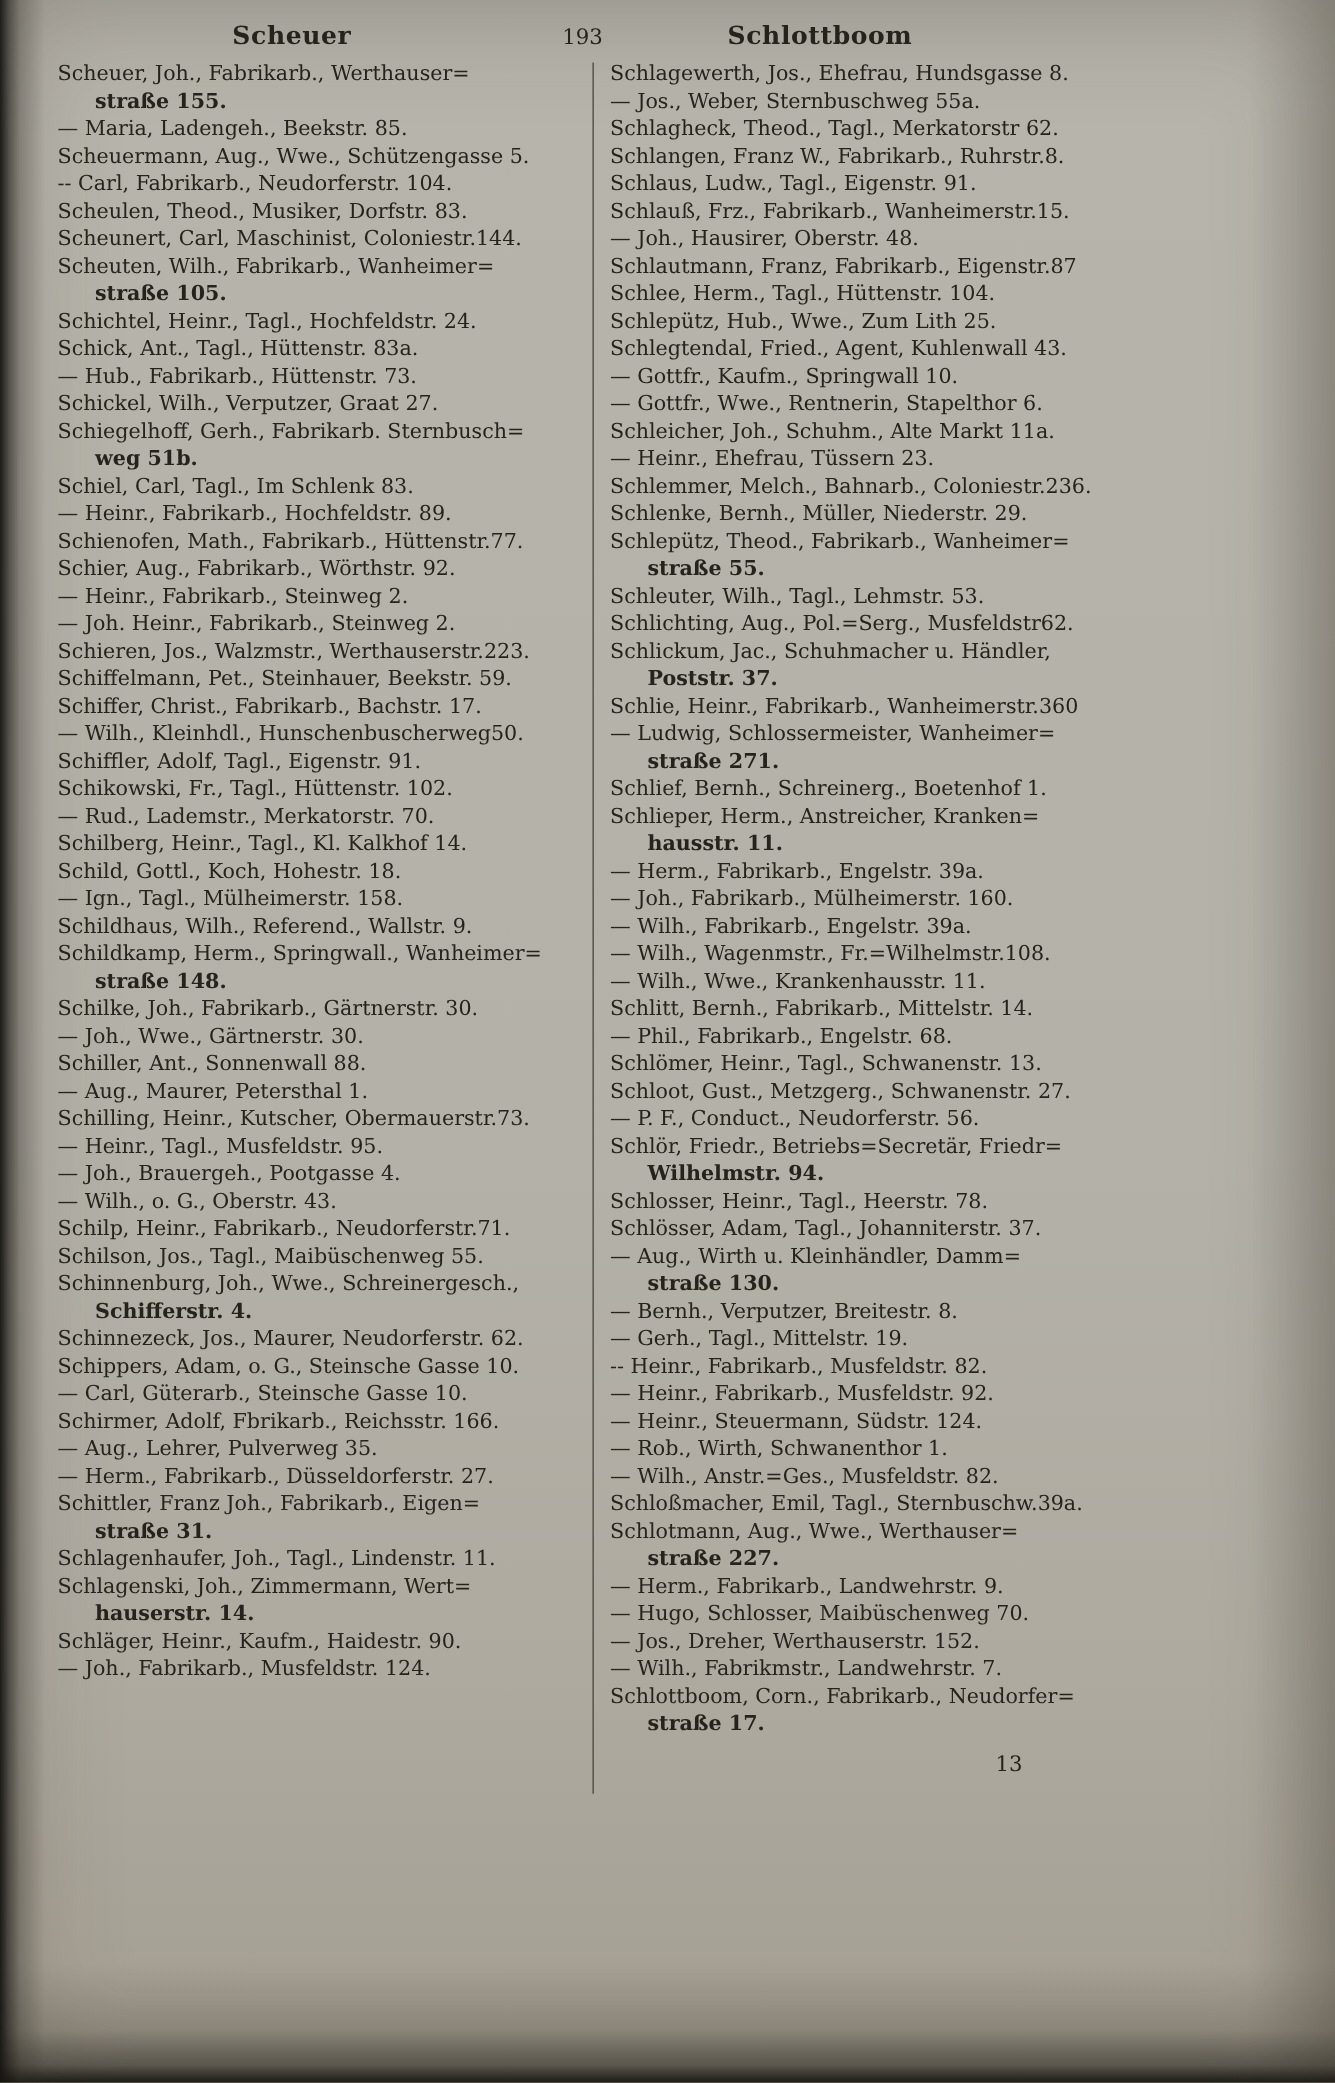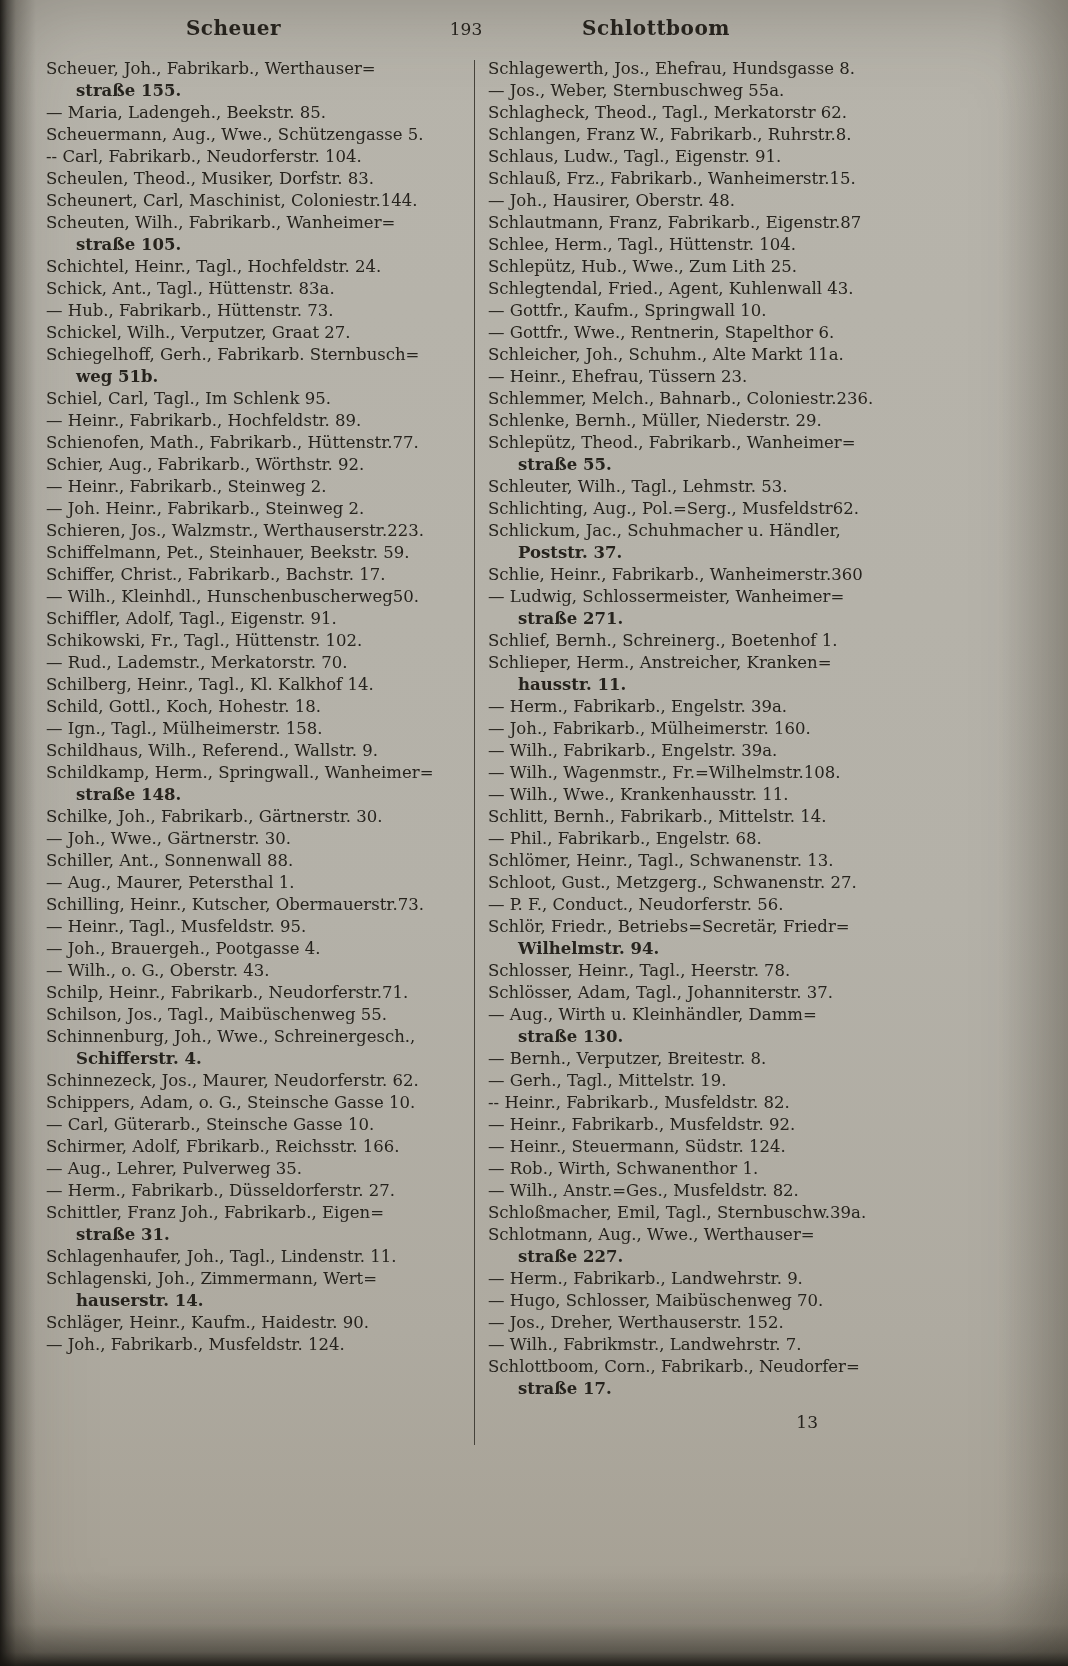--- a/index.html
+++ b/index.html
@@ -27,21 +27,21 @@
     grid-template-columns:375px 90px 290px;
     justify-items:center;
     align-items:baseline;
   }
   .keyword{
     font-weight:bold;font-size:20px;letter-spacing:.5px;
   }
   .pagenum{
     font-size:17px;
   }
-  .cols{display:flex;margin-top:18px;}
+  .cols{display:flex;margin-top:8px;}
   .col-left{width:428px;}
   .divider{width:1px;background:#45423a;margin:2px 0 4px 0;}
   .col-right{flex:1;padding-left:13px;}
   .entry{
     margin:0;font-size:16.5px;line-height:22px;white-space:nowrap;
   }
   .entry.cont{padding-left:30px;font-weight:bold;}
   .sig{
     margin-top:12px;font-size:17px;text-align:right;padding-right:140px;
   }
@@ -68,21 +68,21 @@
           <p class="entry">Scheulen, Theod., Musiker, Dorfstr. 83.</p>
           <p class="entry">Scheunert, Carl, Maschinist, Coloniestr.144.</p>
           <p class="entry">Scheuten, Wilh., Fabrikarb., Wanheimer=</p>
           <p class="entry cont">straße 105.</p>
           <p class="entry">Schichtel, Heinr., Tagl., Hochfeldstr. 24.</p>
           <p class="entry">Schick, Ant., Tagl., Hüttenstr. 83a.</p>
           <p class="entry">— Hub., Fabrikarb., Hüttenstr. 73.</p>
           <p class="entry">Schickel, Wilh., Verputzer, Graat 27.</p>
           <p class="entry">Schiegelhoff, Gerh., Fabrikarb. Sternbusch=</p>
           <p class="entry cont">weg 51b.</p>
-          <p class="entry">Schiel, Carl, Tagl., Im Schlenk 95.</p>
+          <p class="entry">Schiel, Carl, Tagl., Im Schlenk 83.</p>
           <p class="entry">— Heinr., Fabrikarb., Hochfeldstr. 89.</p>
           <p class="entry">Schienofen, Math., Fabrikarb., Hüttenstr.77.</p>
           <p class="entry">Schier, Aug., Fabrikarb., Wörthstr. 92.</p>
           <p class="entry">— Heinr., Fabrikarb., Steinweg 2.</p>
           <p class="entry">— Joh. Heinr., Fabrikarb., Steinweg 2.</p>
           <p class="entry">Schieren, Jos., Walzmstr., Werthauserstr.223.</p>
           <p class="entry">Schiffelmann, Pet., Steinhauer, Beekstr. 59.</p>
           <p class="entry">Schiffer, Christ., Fabrikarb., Bachstr. 17.</p>
           <p class="entry">— Wilh., Kleinhdl., Hunschenbuscherweg50.</p>
           <p class="entry">Schiffler, Adolf, Tagl., Eigenstr. 91.</p>

